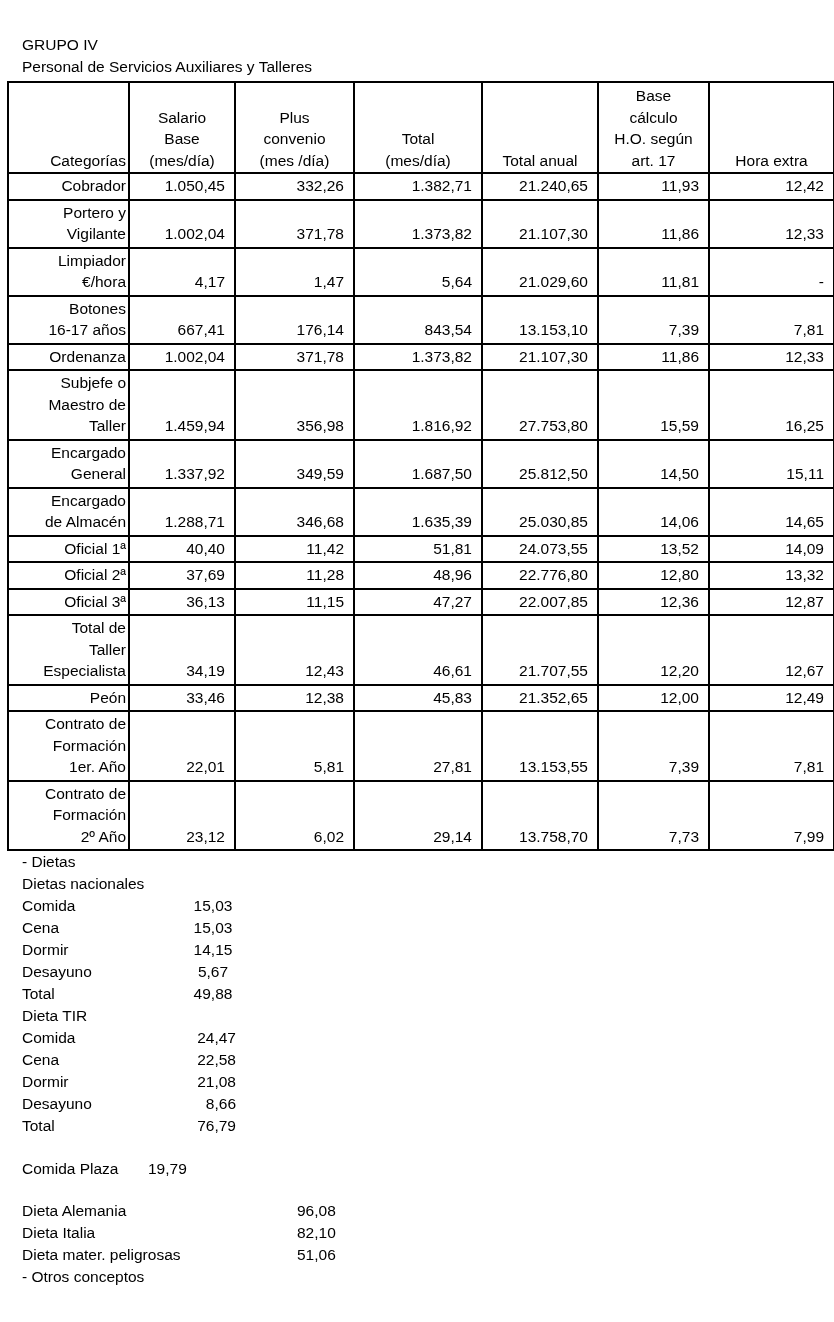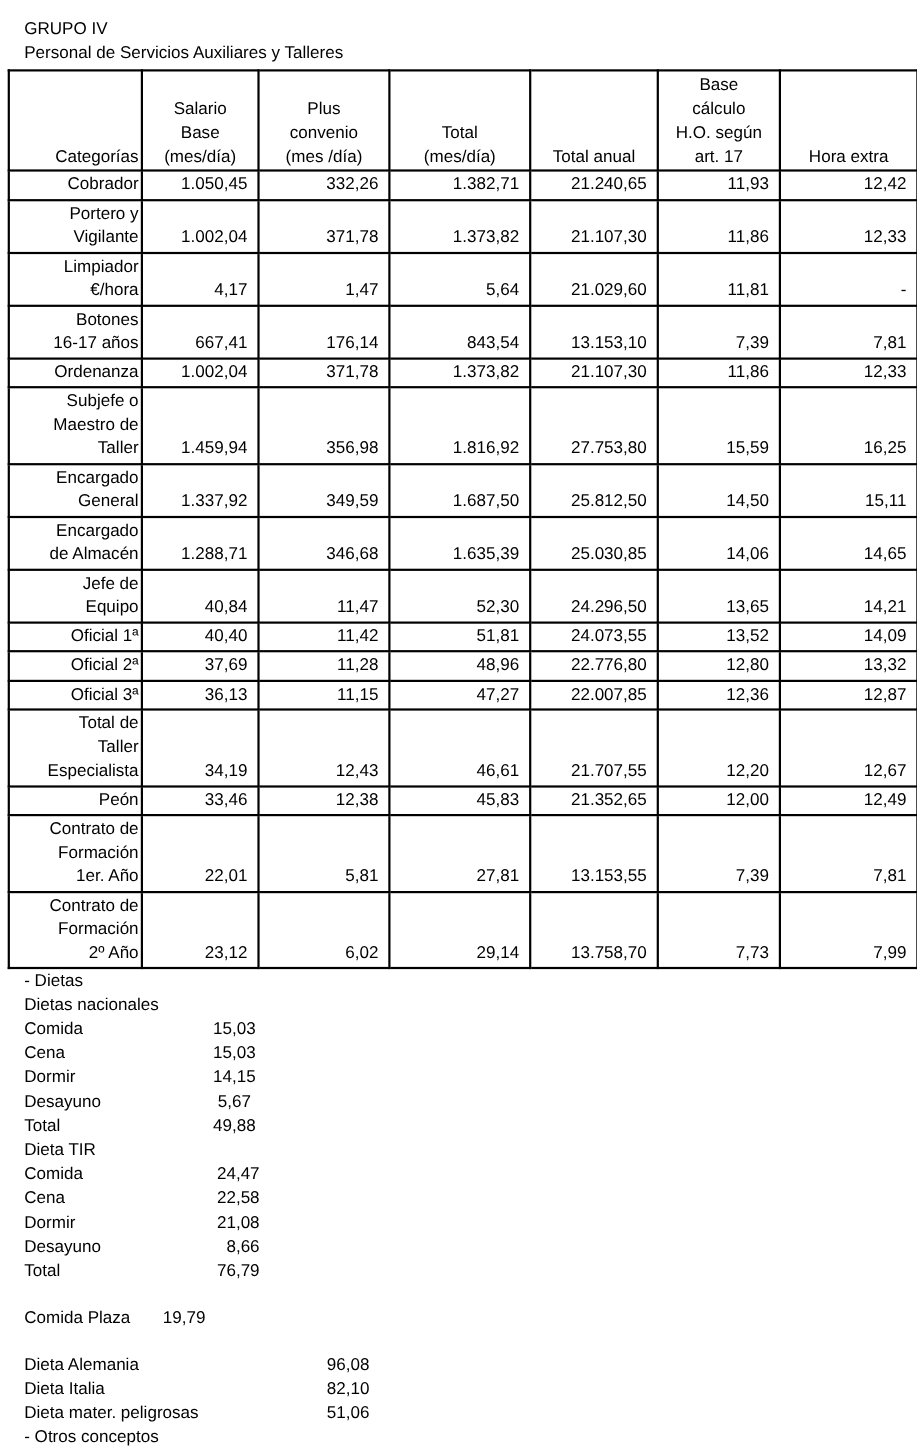--- a/index.html
+++ b/index.html
@@ -13,20 +13,21 @@
     font-family: "Liberation Sans", sans-serif;
     font-size: 15.5px;
     line-height: 22px;
   }
   .doc {
     position: relative;
     width: 834px;
     height: 1126px;
     padding-top: 16px;
     box-sizing: border-box;
+    margin-top: 18px;
   }
   .titles { margin-left: 22px; }
   .titles div { white-space: pre; }
 
   table.salary {
     border-collapse: collapse;
     table-layout: fixed;
     margin-left: 7px;
     margin-top: 3px;
     width: 826px;
@@ -192,30 +193,20 @@
           <td class="cat">Encargado
 de Almacén</td>
           <td class="num">1.288,71</td>
           <td class="num">346,68</td>
           <td class="num">1.635,39</td>
           <td class="num">25.030,85</td>
           <td class="num">14,06</td>
           <td class="num">14,65</td>
         </tr>
         <tr>
-          <td class="cat">Jefe de
-Equipo</td>
-          <td class="num">40,84</td>
-          <td class="num">11,47</td>
-          <td class="num">52,30</td>
-          <td class="num">24.296,50</td>
-          <td class="num">13,65</td>
-          <td class="num">14,21</td>
-        </tr>
-        <tr>
           <td class="cat">Oficial 1ª</td>
           <td class="num">40,40</td>
           <td class="num">11,42</td>
           <td class="num">51,81</td>
           <td class="num">24.073,55</td>
           <td class="num">13,52</td>
           <td class="num">14,09</td>
         </tr>
         <tr>
           <td class="cat">Oficial 2ª</td>

